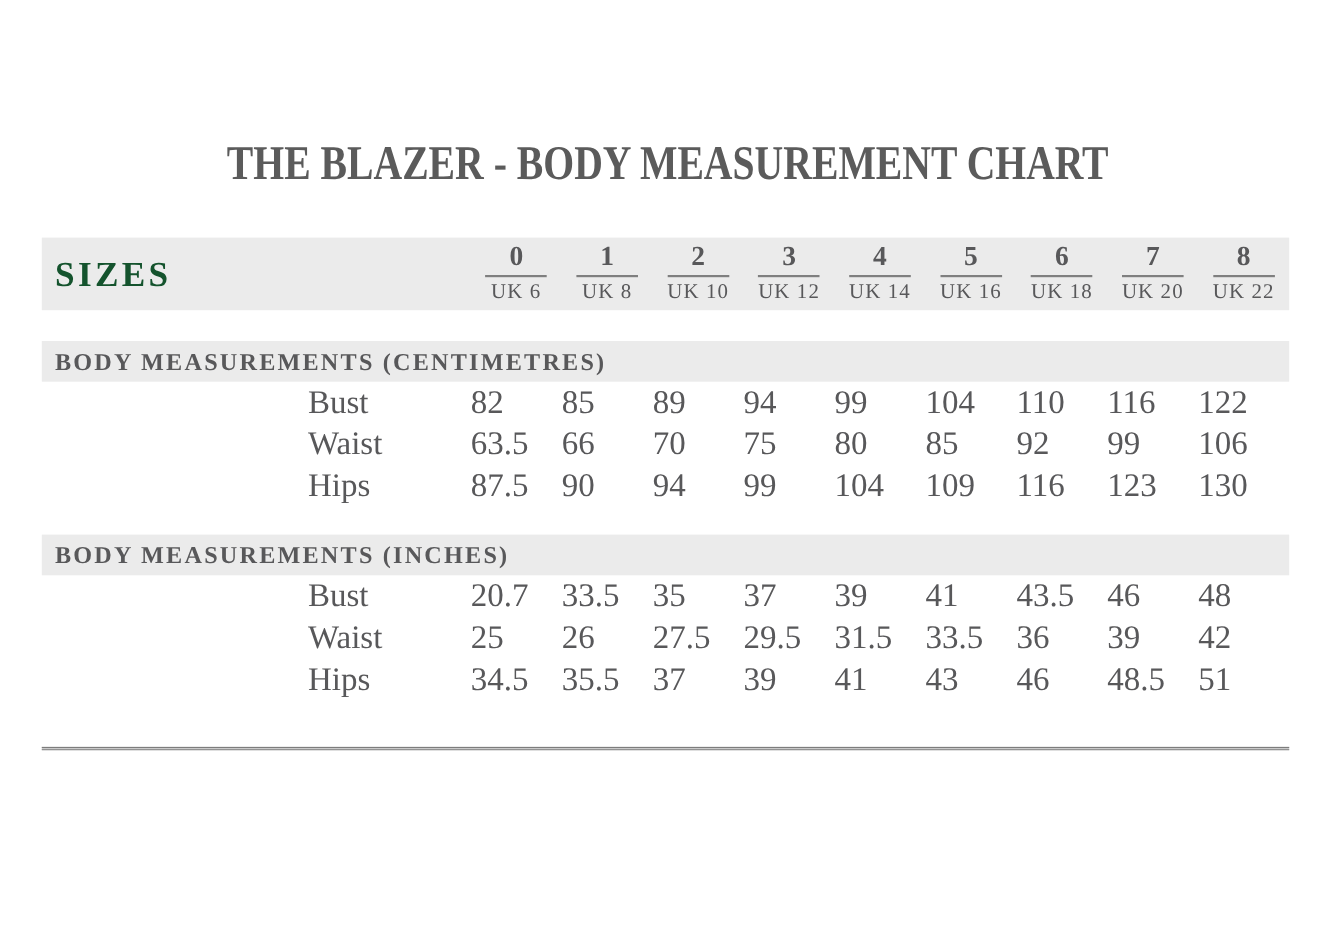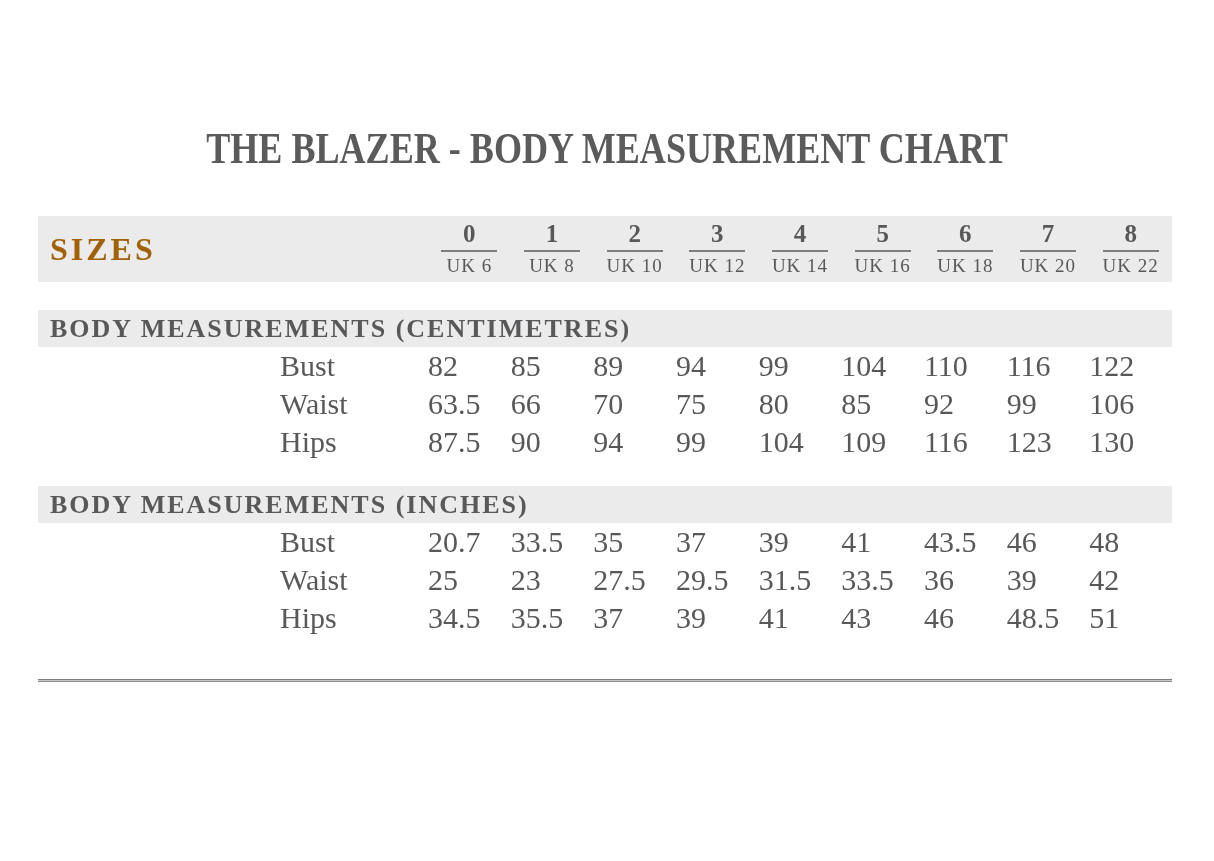--- a/index.html
+++ b/index.html
@@ -41,21 +41,21 @@
     height: 66px;
     display: grid;
     grid-template-columns: 390px repeat(9, 1fr);
     align-items: center;
   }
   .sizes-label {
     font-size: 32px;
     font-weight: bold;
     letter-spacing: 3px;
     padding-left: 12px;
-    color: #a16207;
+    color: #14532d;
   }
   .size-col {
     display: flex;
     flex-direction: column;
     align-items: center;
     justify-content: center;
   }
   .size-num {
     font-size: 25px;
     font-weight: bold;
@@ -71,21 +71,21 @@
     font-size: 19px;
     letter-spacing: 1px;
     line-height: 1.1;
     white-space: nowrap;
   }
   .section-band {
     height: 37px;
     display: flex;
     align-items: center;
     padding-left: 12px;
-    font-size: 26px;
+    font-size: 22px;
     font-weight: bold;
     letter-spacing: 2px;
     white-space: nowrap;
   }
   .cm-band { margin-top: 28px; }
   .inches-band { margin-top: 25px; }
   .rows { width: 100%; }
   .m-row {
     display: grid;
     grid-template-columns: 390px repeat(9, 1fr);
@@ -217,21 +217,21 @@
           <span class="val">37</span>
           <span class="val">39</span>
           <span class="val">41</span>
           <span class="val">43.5</span>
           <span class="val">46</span>
           <span class="val">48</span>
         </div>
         <div class="m-row">
           <span class="row-label">Waist</span>
           <span class="val">25</span>
-          <span class="val">23</span>
+          <span class="val">26</span>
           <span class="val">27.5</span>
           <span class="val">29.5</span>
           <span class="val">31.5</span>
           <span class="val">33.5</span>
           <span class="val">36</span>
           <span class="val">39</span>
           <span class="val">42</span>
         </div>
         <div class="m-row">
           <span class="row-label">Hips</span>

